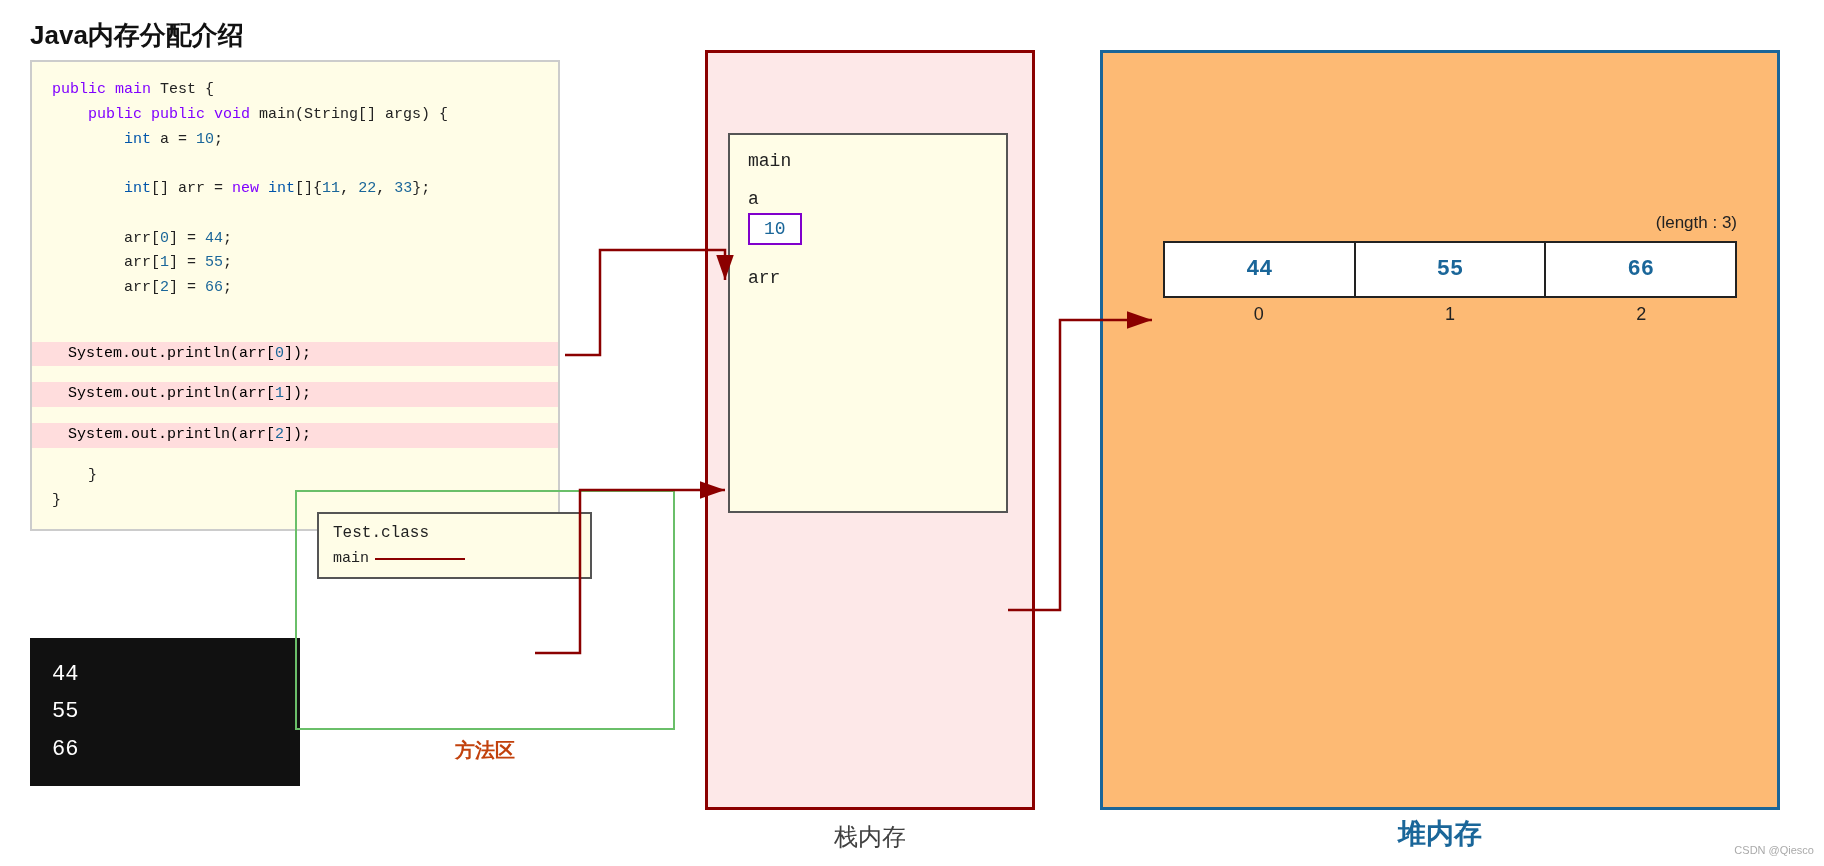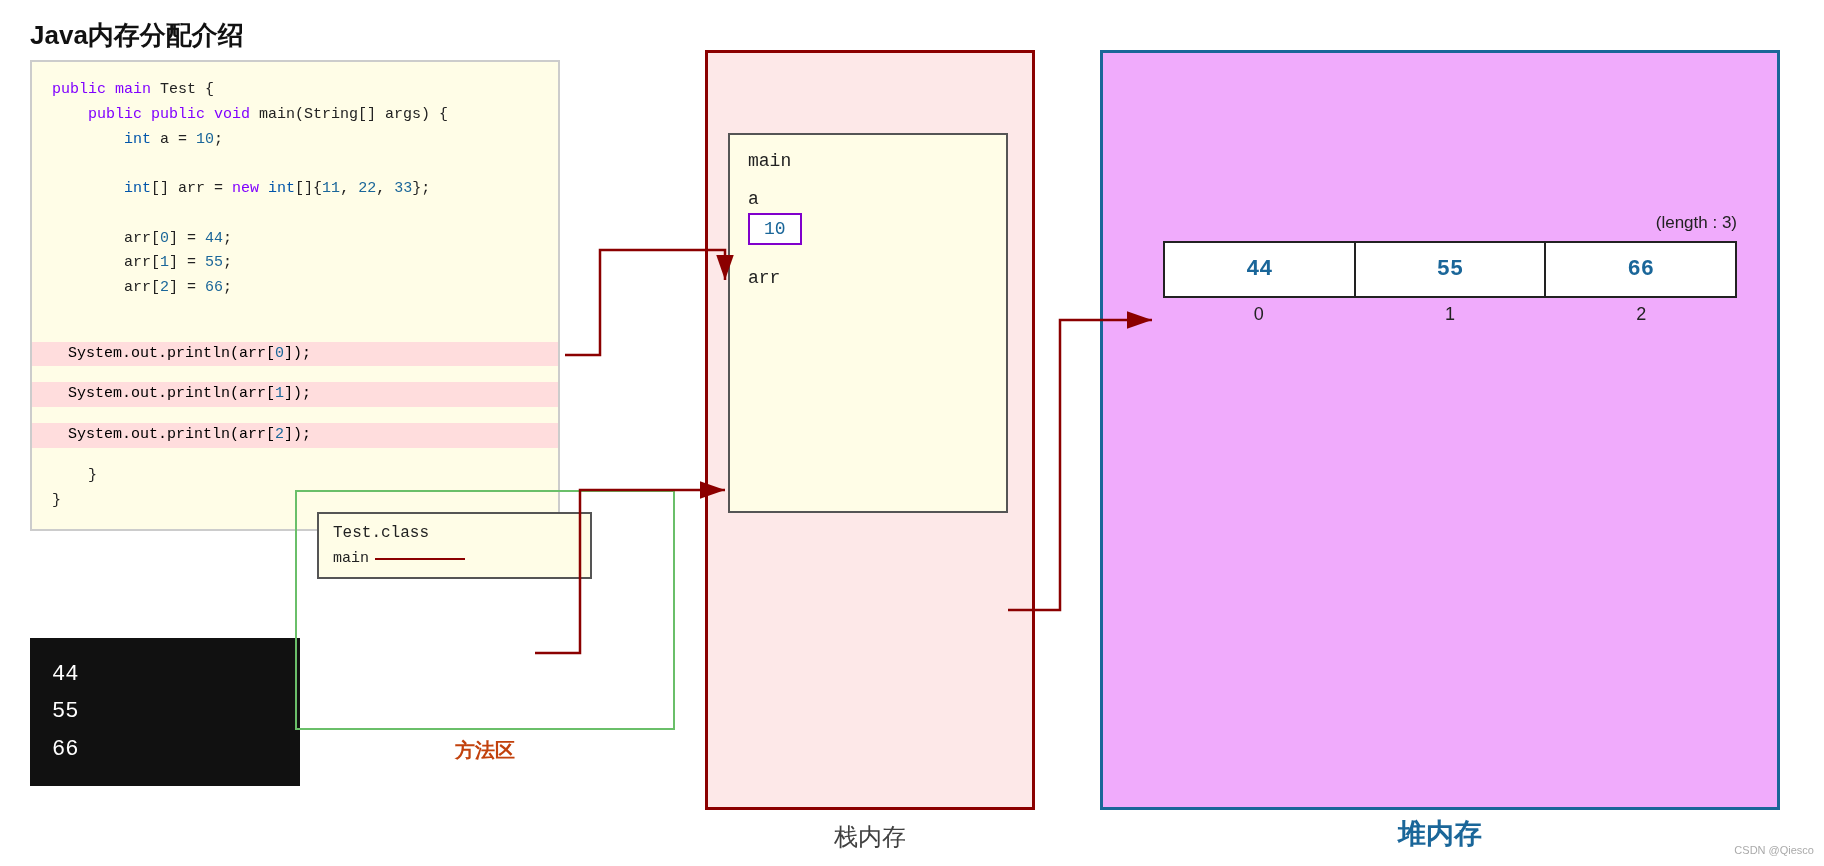--- a/index.html
+++ b/index.html
@@ -170,21 +170,21 @@
       text-align: center;
     }
 
     
     .heap-area {
       position: absolute;
       top: 50px;
       left: 1100px;
       width: 680px;
       height: 760px;
-      background: #f0abfc;
+      background: #fdba74;
       border: 3px solid #1a6699;
     }
 
     .heap-label {
       position: absolute;
       bottom: -46px;
       left: 50%;
       transform: translateX(-50%);
       color: #1a6699;
       font-size: 28px;

